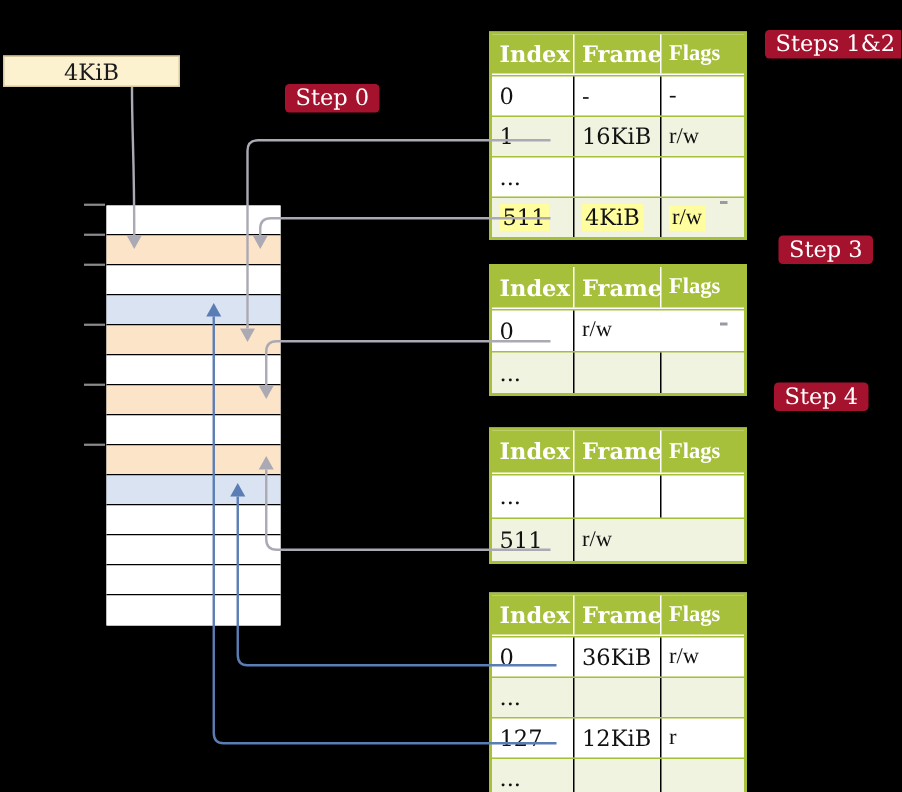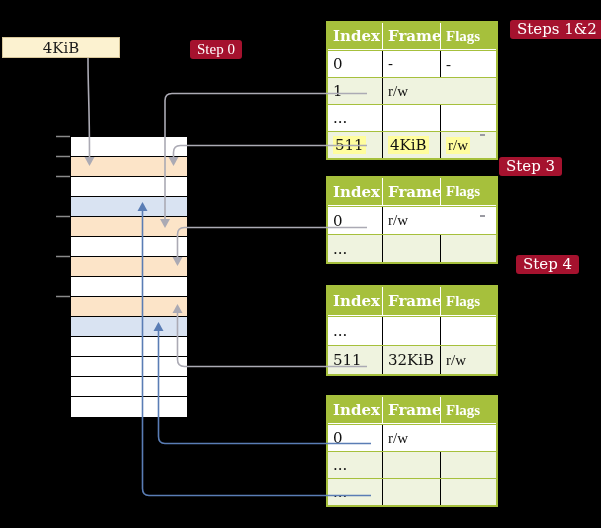--- a/index.html
+++ b/index.html
@@ -13,23 +13,23 @@
     background:var(--box-cream);border:1px solid #d8c79a;box-sizing:border-box;
     display:flex;align-items:center;justify-content:center;
     font-size:15px;color:#1a1a1a;
   }
   
   .step-badge{
     position:absolute;background:var(--label-crimson);color:#fff;
     font-size:15px;line-height:17px;padding:1px 7px;border-radius:3px;
     white-space:nowrap;
   }
-  #step0{left:190px;top:40px;font-family:Liberation Serif, serif;}
+  #step0{left:190px;top:56px;}
   #steps12{left:510px;top:20px;}
-  #step3{left:499px;top:157px;}
+  #step3{left:519px;top:157px;}
   #step4{left:516px;top:255px;}
   
   .mem-col{
     position:absolute;left:70px;top:136px;width:118px;
     border:1px solid #000;box-sizing:border-box;background:#fff;
   }
   .mem-row{height:20px;box-sizing:border-box;border-bottom:1px solid #000;}
   .mem-row:last-child{border-bottom:none;}
   .mem-white{background:#ffffff;}
   .mem-orange{background:var(--mem-orange);}
@@ -107,20 +107,23 @@
         </div>
         <div class="pcell">
           <span>-</span>
         </div>
       </div>
       <div class="prow shade">
         <div class="pcell">
           <span>1</span>
         </div>
         <div class="pcell">
+          <span>16KiB</span>
+        </div>
+        <div class="pcell">
           <span>r/w</span>
         </div>
       </div>
       <div class="prow">
         <div class="pcell">
           <span>...</span>
         </div>
         <div class="pcell"></div>
         <div class="pcell"></div>
       </div>
@@ -169,47 +172,58 @@
           <span>...</span>
         </div>
         <div class="pcell"></div>
         <div class="pcell"></div>
       </div>
       <div class="prow shade">
         <div class="pcell">
           <span>511</span>
         </div>
         <div class="pcell">
-          <span>32KiB</span>
-        </div>
-        <div class="pcell">
           <span>r/w</span>
         </div>
       </div>
     </div>
   <div id="table4" class="ptable rh26">
       <div class="prow phead">
         <div class="pcell">Index</div>
         <div class="pcell">Frame</div>
         <div class="pcell">Flags</div>
       </div>
       <div class="prow">
         <div class="pcell">
           <span>0</span>
         </div>
         <div class="pcell">
-          <span>r/w</span>
-        </div>
-      </div>
-      <div class="prow shade">
-        <div class="pcell">
-          <span>...</span>
-        </div>
-        <div class="pcell"></div>
-        <div class="pcell"></div>
+          <span>36KiB</span>
+        </div>
+        <div class="pcell">
+          <span>r/w</span>
+        </div>
+      </div>
+      <div class="prow shade">
+        <div class="pcell">
+          <span>...</span>
+        </div>
+        <div class="pcell"></div>
+        <div class="pcell"></div>
+      </div>
+      <div class="prow">
+        <div class="pcell">
+          <span>127</span>
+        </div>
+        <div class="pcell">
+          <span>12KiB</span>
+        </div>
+        <div class="pcell">
+          <span>r</span>
+        </div>
       </div>
       <div class="prow shade">
         <div class="pcell">
           <span>...</span>
         </div>
         <div class="pcell"></div>
         <div class="pcell"></div>
       </div>
     </div>
 

